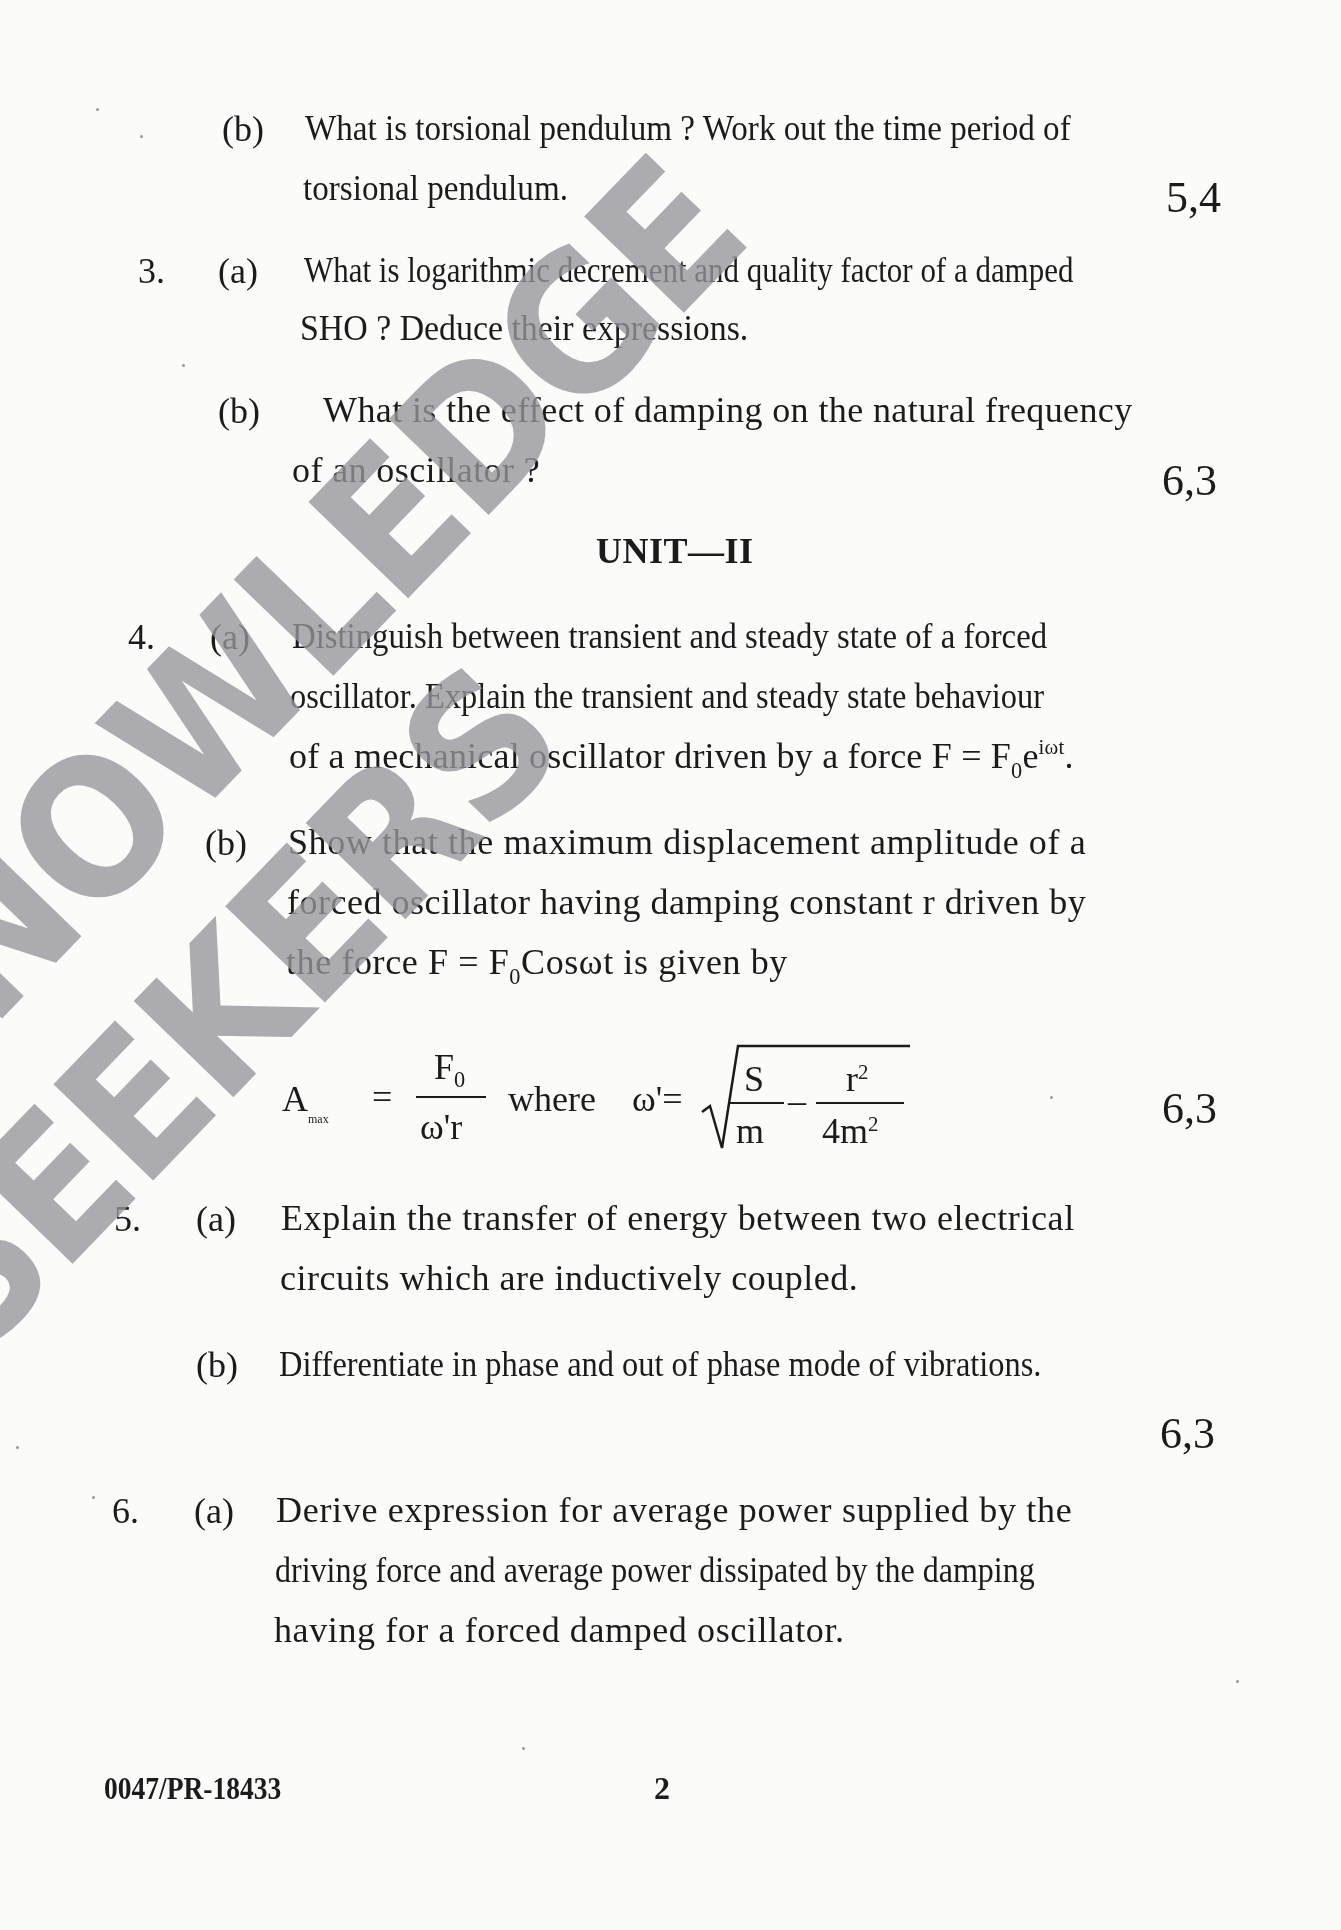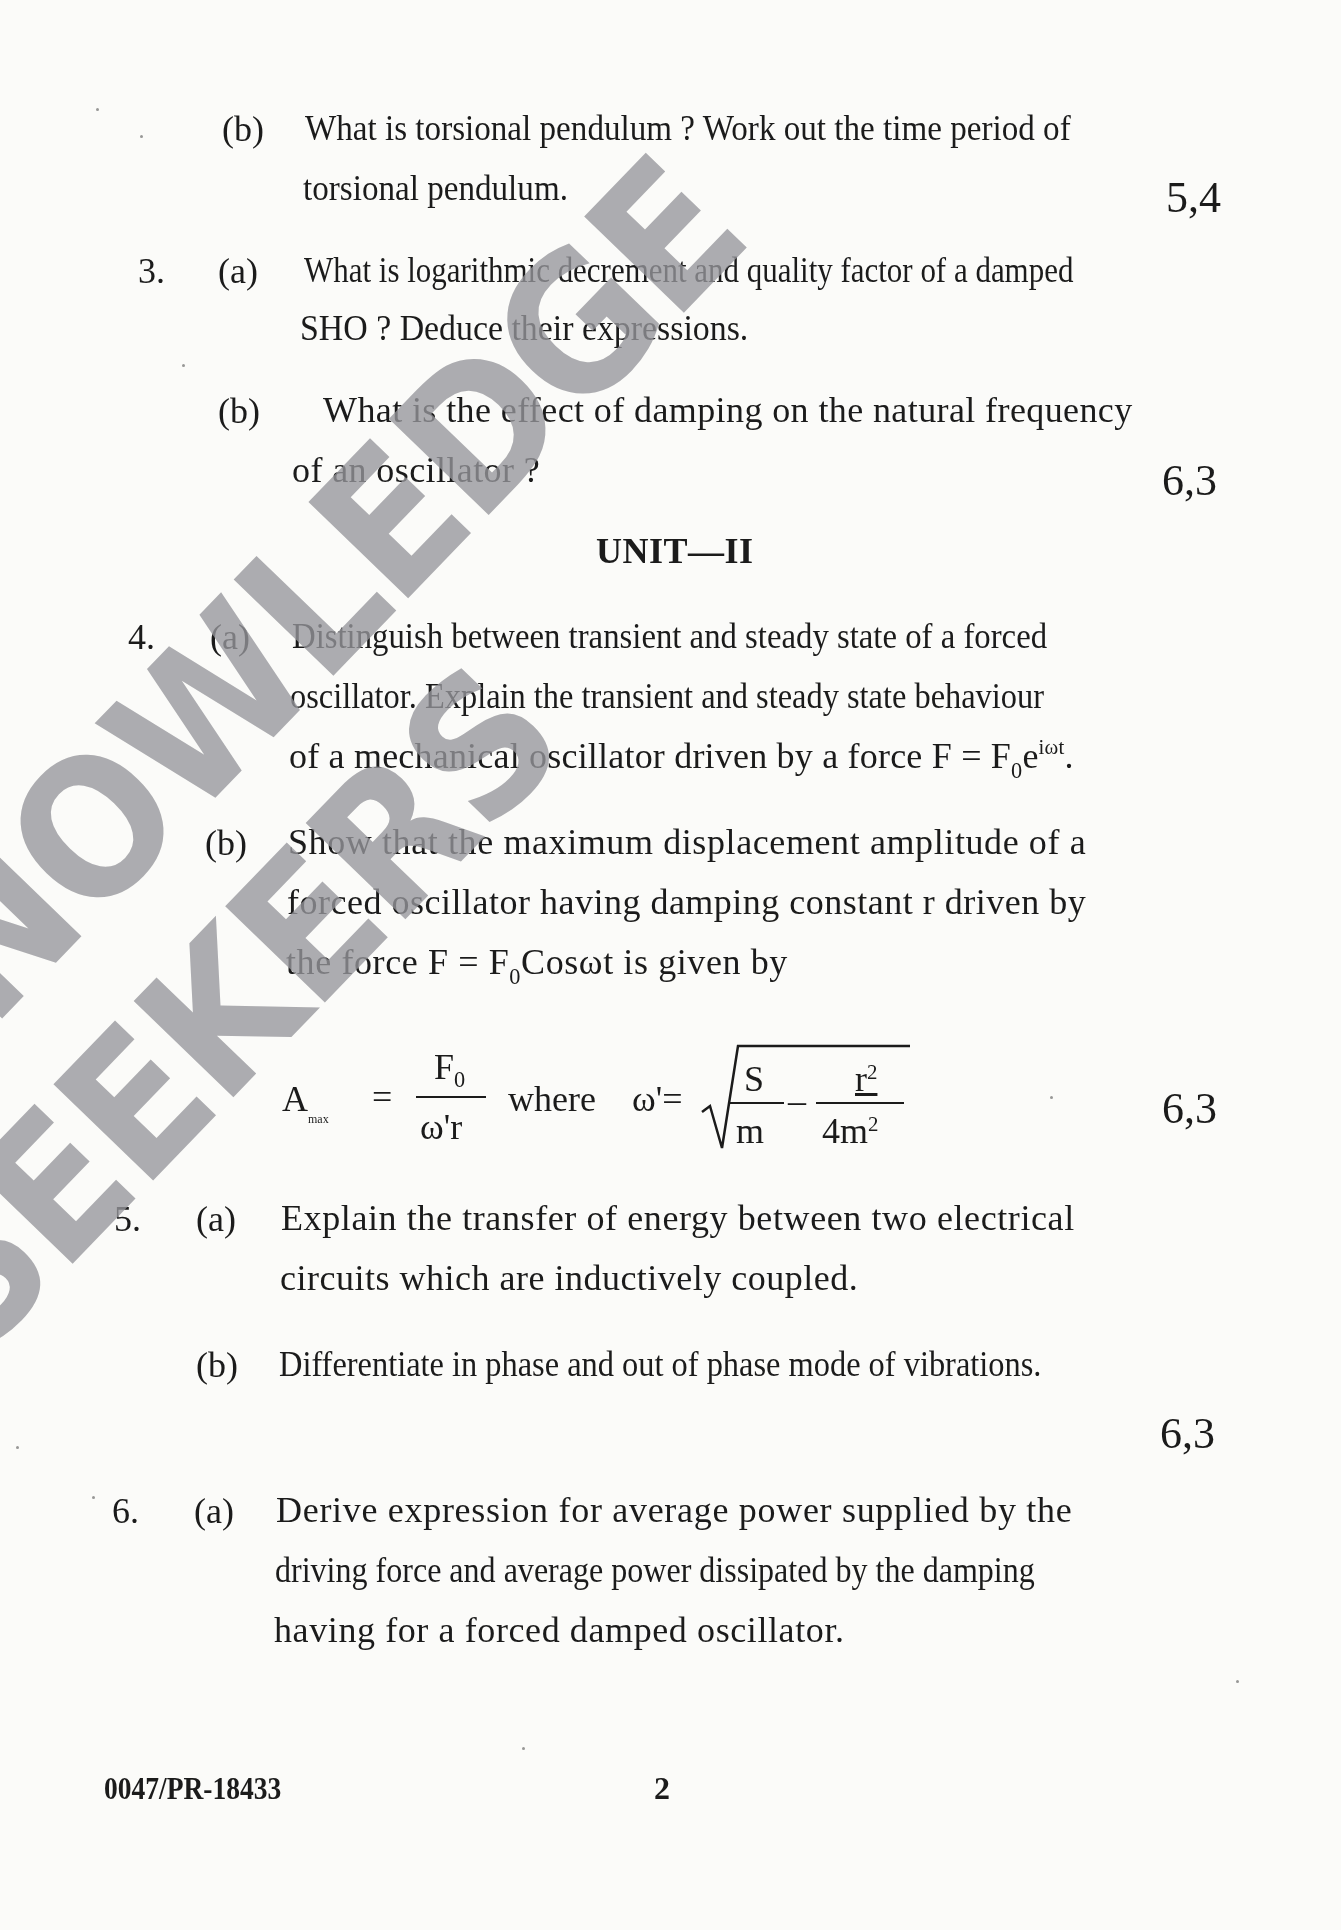--- a/index.html
+++ b/index.html
@@ -94,21 +94,21 @@
       <svg class="sqrt-svg" style="left:418px; top:0;" width="212" height="112">
         <polyline points="2,72 10,66 22,108 38,6 210,6" fill="none" stroke="#1b1b1b" stroke-width="2.5"></polyline>
       </svg>
       <div class="frac" style="left:446px; top:0; width:56px; height:110px;">
         <span style="position:absolute; left:16px; top:18px;">S</span>
         <span class="bar" style="top:62px;"></span>
         <span style="position:absolute; left:8px; top:70px;">m</span>
       </div>
       <span class="part" style="left:506px; top:40px;">–</span>
       <div class="frac" style="left:534px; top:0; width:88px; height:110px;">
-        <span style="position:absolute; left:39px; top:18px;text-decoration:underline;"><span>r</span><span class="sup" style="top:-12px;">2</span></span>
+        <span style="position:absolute; left:30px; top:18px;"><span>r</span><span class="sup" style="top:-12px;">2</span></span>
         <span class="bar" style="top:62px;"></span>
         <span style="position:absolute; left:6px; top:70px;"><span>4m</span><span class="sup" style="top:-12px;">2</span></span>
       </div>
     </div>
     <span class="marks" style="left:1162px; top:1083px;">6,3</span>
   </div>
 
   <div>
     <span class="num" style="left:114px; top:1198px;">5.</span>
     <span class="lbl" style="left:196px; top:1198px;">(a)</span>

